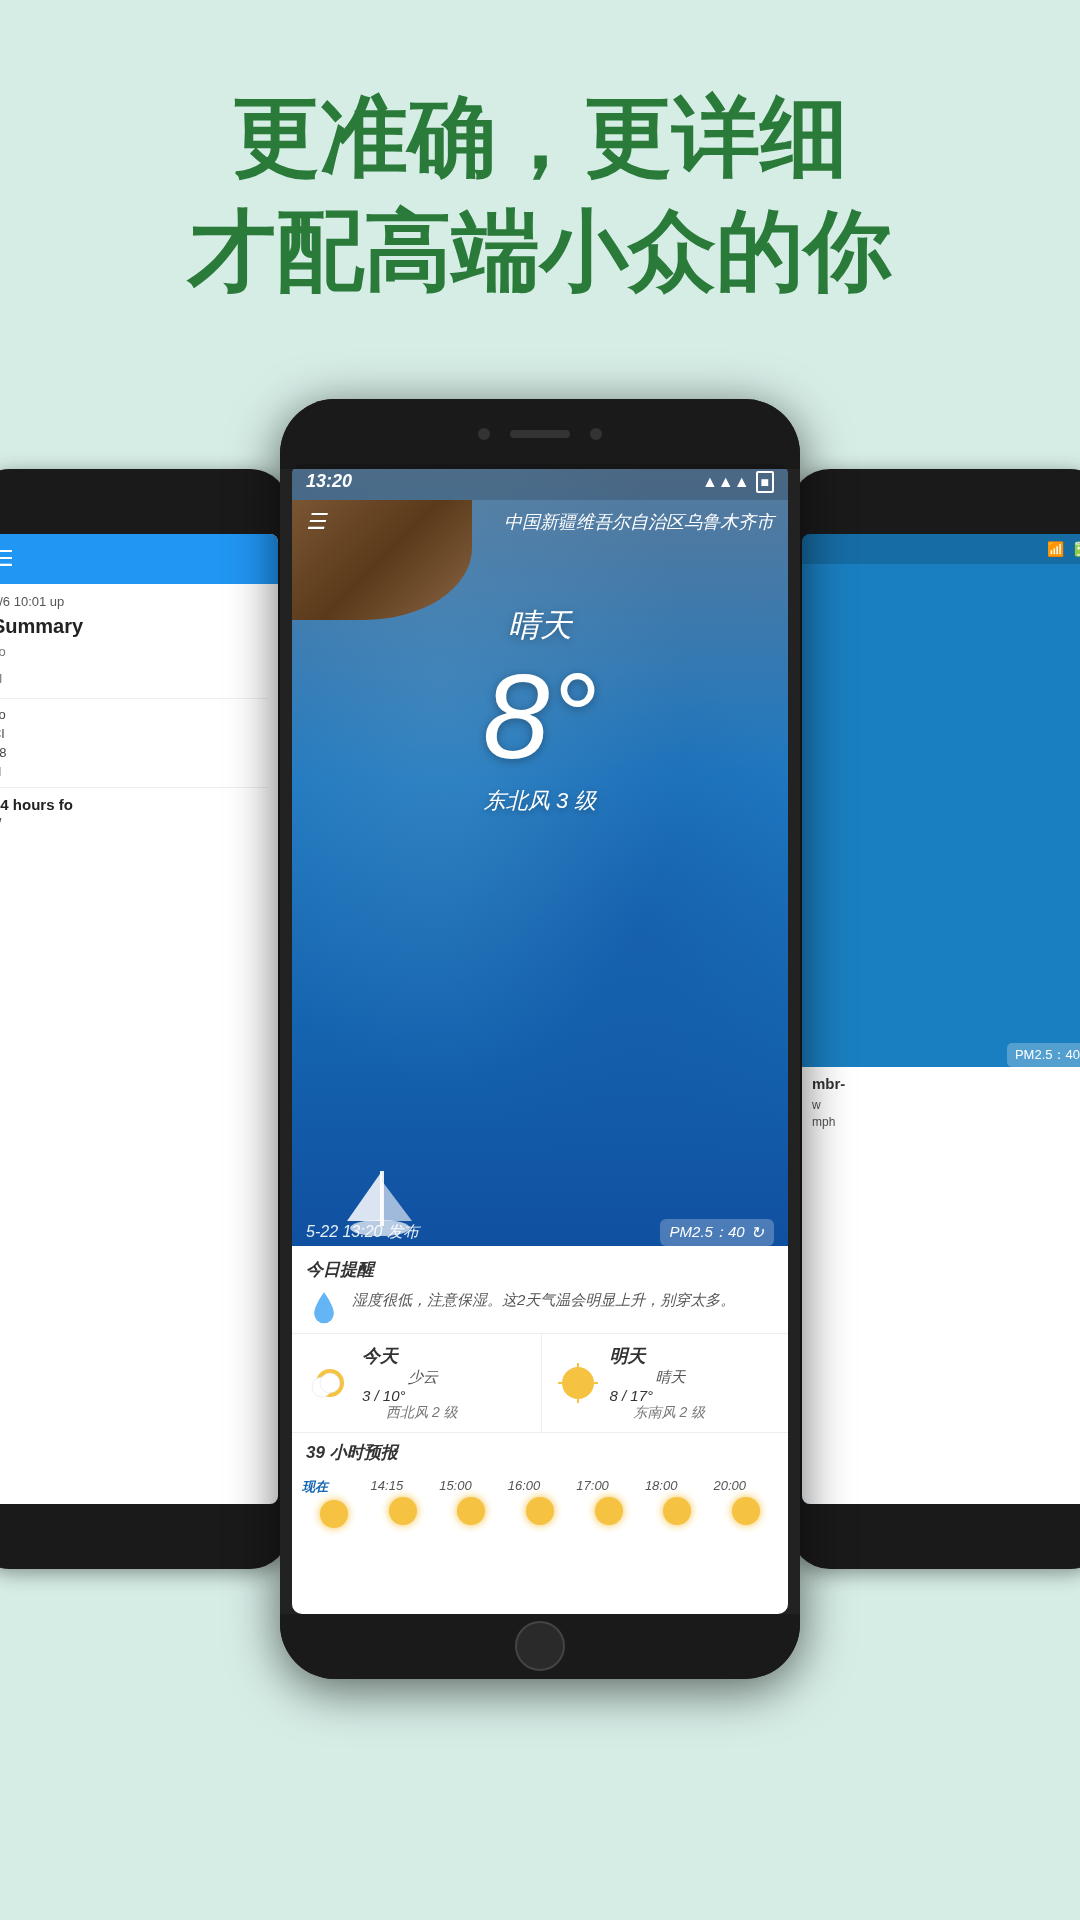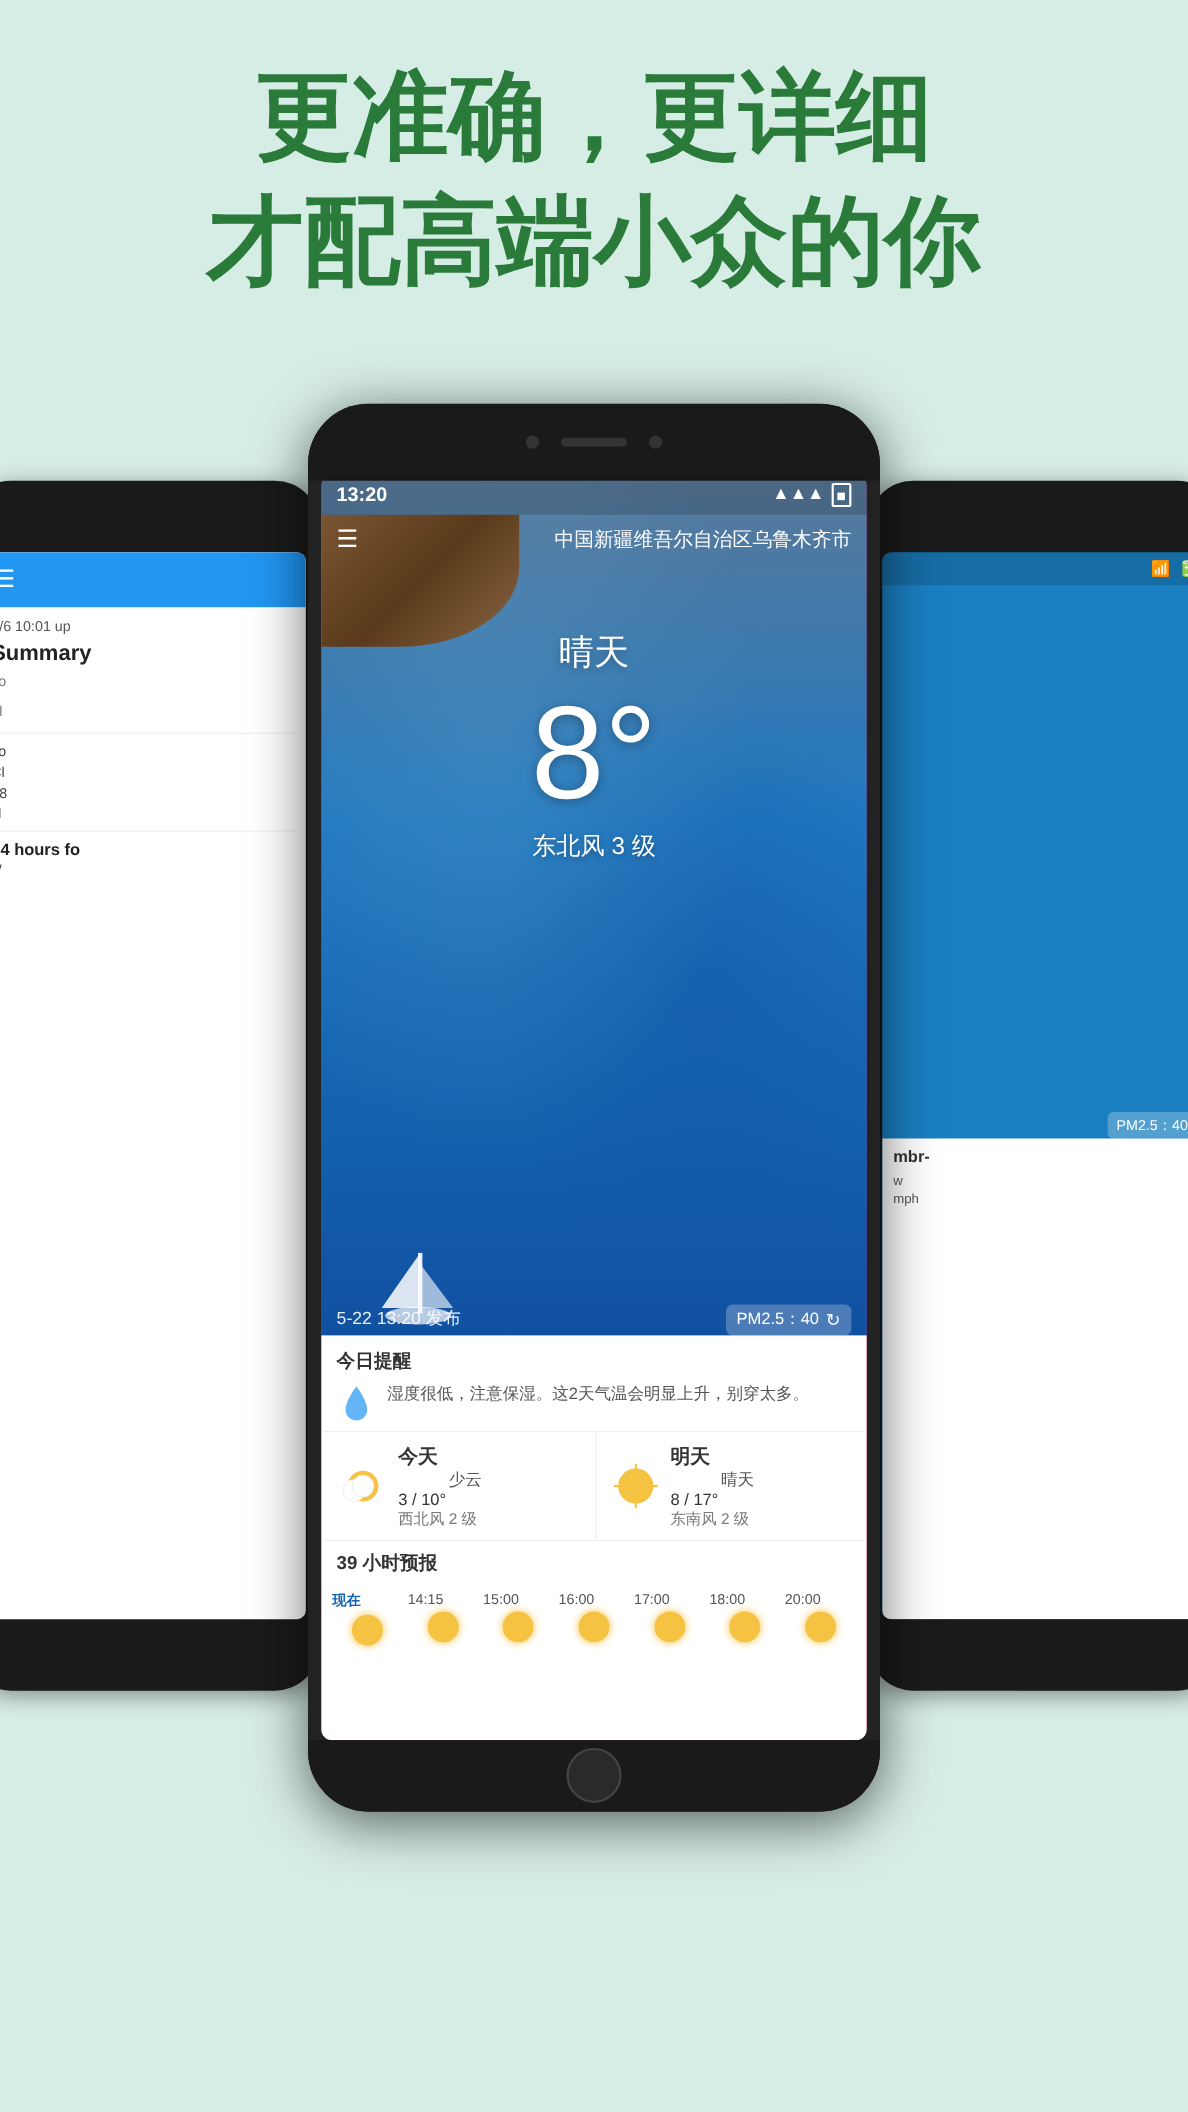--- a/index.html
+++ b/index.html
@@ -8,21 +8,21 @@
       height: 1920px;
       background-color: #d6ede6;
       font-family: 'Arial', sans-serif;
       overflow: hidden;
       position: relative;
     }
 
     
     .top-text {
       text-align: center;
-      padding-top: 48px;
+      padding-top: 80px;
       padding-bottom: 60px;
     }
     .top-text h1 {
       color: #2a7a3a;
       font-size: 88px;
       font-weight: bold;
       line-height: 1.3;
     }
 
     
@@ -107,21 +107,22 @@
 
     
     .phone-screen {
       position: absolute;
       top: 65px;
       left: 12px;
       right: 12px;
       bottom: 65px;
       border-radius: 10px;
       overflow: hidden;
-      background: #be185d;
+      background: #0c4a6e;
+      font-style: italic;
     }
 
     
     .status-bar {
       position: absolute;
       top: 0;
       left: 0;
       right: 0;
       height: 36px;
       display: flex;
@@ -348,20 +349,21 @@
       color: #555;
       margin-left: 46px;
     }
     .day-info .day-temp {
       font-size: 15px;
       color: #333;
     }
     .day-info .day-wind {
       font-size: 14px;
       color: #777;
+      margin-left: 24px;
     }
 
     
     .hourly-header {
       padding: 8px 14px 6px;
     }
     .hourly-header .section-title {
       font-size: 17px;
     }
     .hourly-row {

